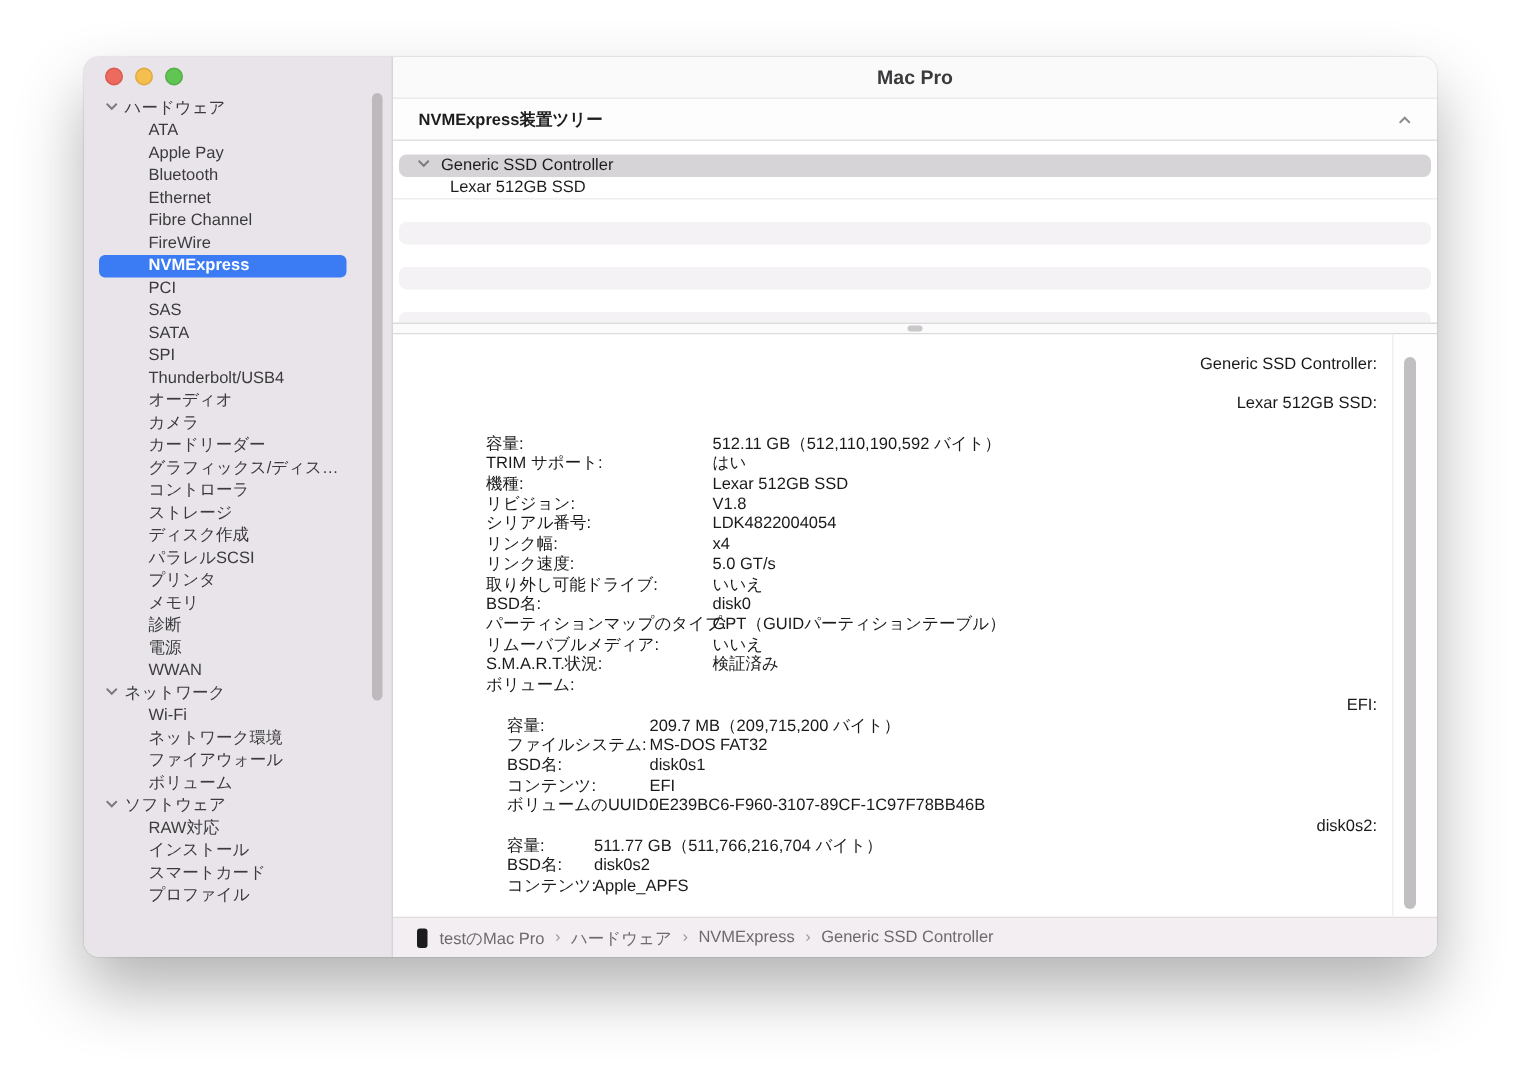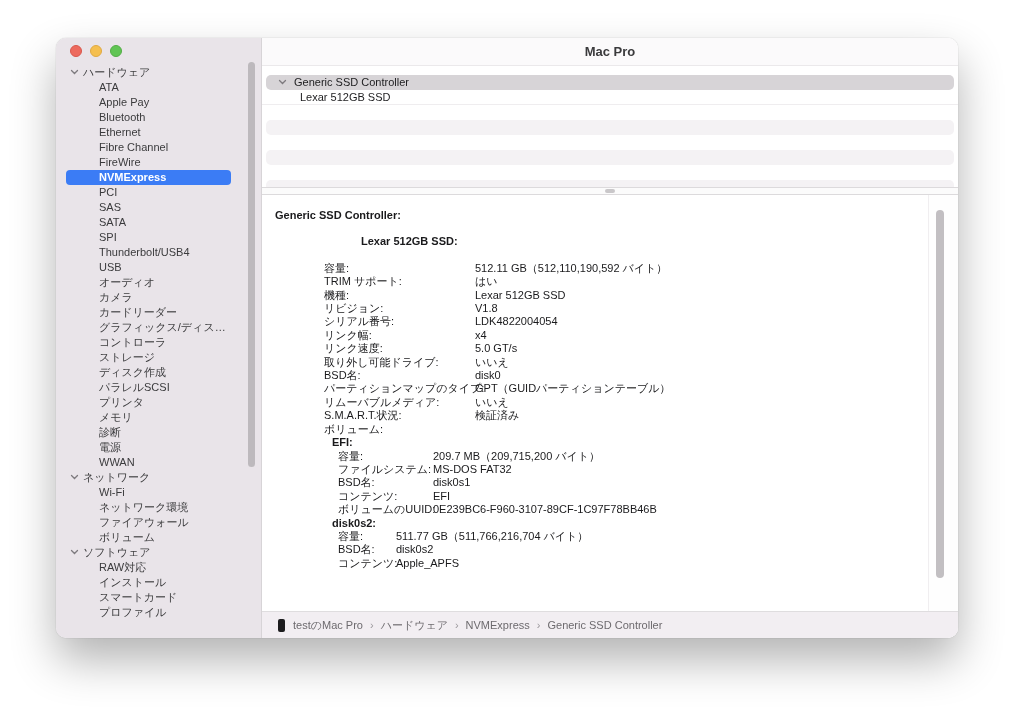--- a/index.html
+++ b/index.html
@@ -51,21 +51,21 @@
   .filler.gray { margin:0 4px; border-radius:5px; background:#f4f2f4; }
   .filler.cut { height:7px; border-radius:5px 5px 0 0; }
 
   .splitter { height:8px; flex:0 0 8px; background:#fbfbfb; border-top:1px solid #dcdadc; border-bottom:1px solid #dcdadc; position:relative; }
   .splitter .grip { position:absolute; left:50%; top:50%; transform:translate(-50%,-50%); width:10px; height:4px; border-radius:2px; background:#c9c7c9; }
 
   
   .details { flex:1; position:relative; overflow:hidden; background:#ffffff; }
   .d-lines { padding:14px 40px 0 13px; font-size:11px; line-height:13.4px; color:#1a1a1c; }
   .d-gap { height:13px; }
-  .d-h { font-weight:bold; white-space:nowrap; }
+  .d-h { font-weight:normal; white-space:nowrap;text-align:right; }
   .d-h.h0 { margin-left:0; }
   .d-h.h1 { margin-left:38px;padding-left:48px; }
   .d-h.h2 { margin-left:57px; }
   .d-row { display:flex; white-space:nowrap; }
   .d-row .plabel { flex:0 0 auto; }
   .d-row.main-prop { margin-left:49px; }
   .d-row.main-prop .plabel { width:151px; }
   .d-row.vol-prop { margin-left:63px; }
   .vol-0 .plabel { width:95px; }
   .vol-1 .plabel { width:58px; }
@@ -102,21 +102,20 @@
         <div class="side-row side-item">Bluetooth</div>
         <div class="side-row side-item">Ethernet</div>
         <div class="side-row side-item">Fibre Channel</div>
         <div class="side-row side-item">FireWire</div>
         <div class="side-row side-item selected">NVMExpress</div>
         <div class="side-row side-item">PCI</div>
         <div class="side-row side-item">SAS</div>
         <div class="side-row side-item">SATA</div>
         <div class="side-row side-item">SPI</div>
         <div class="side-row side-item">Thunderbolt/USB4</div>
-        <div class="side-row side-item">USB</div>
         <div class="side-row side-item">オーディオ</div>
         <div class="side-row side-item">カメラ</div>
         <div class="side-row side-item">カードリーダー</div>
         <div class="side-row side-item">グラフィックス/ディス…</div>
         <div class="side-row side-item">コントローラ</div>
         <div class="side-row side-item">ストレージ</div>
         <div class="side-row side-item">ディスク作成</div>
         <div class="side-row side-item">パラレルSCSI</div>
         <div class="side-row side-item">プリンタ</div>
         <div class="side-row side-item">メモリ</div>
@@ -146,20 +145,28 @@
       </nav>
     <div class="side-scrollbar"></div>
   </aside>
 
   <section class="main">
 
     <header class="titlebar">
       <span class="title">Mac Pro</span>
     </header>
 
+    <div class="tree-header">
+      <span class="th-label">NVMExpress装置ツリー</span>
+      <span class="chev-up">
+        <svg width="9" height="8" viewBox="0 0 9 8">
+            <path d="M1.5 5.5 L4.5 2.5 L7.5 5.5" stroke="#8e8b8f" stroke-width="1.3" fill="none" stroke-linecap="round"></path>
+          </svg>
+      </span>
+    </div>
 
     <div class="tree-list" id="tree-list">
         <div class="tree-row lvl0">
           <span><svg width="9" height="8" viewBox="0 0 9 8">
               <path d="M1.5 2.5 L4.5 5.5 L7.5 2.5" stroke="#7d7a7e" stroke-width="1.3" fill="none" stroke-linecap="round"></path>
             </svg></span>
           <span>Generic SSD Controller</span>
         </div>
         <div class="tree-row lvl1">
           <span>Lexar 512GB SSD</span>

